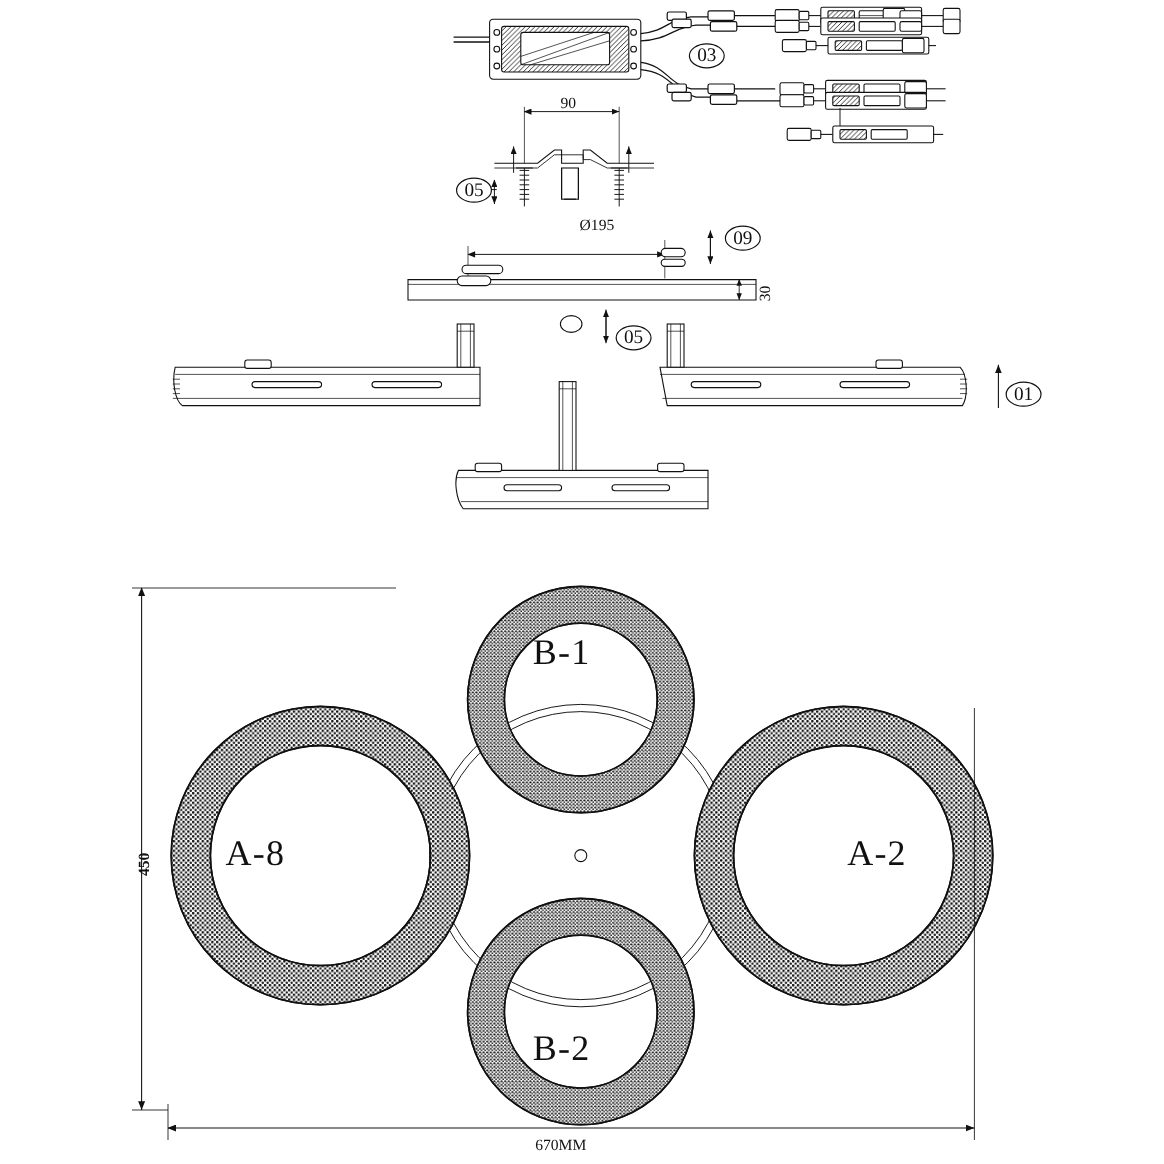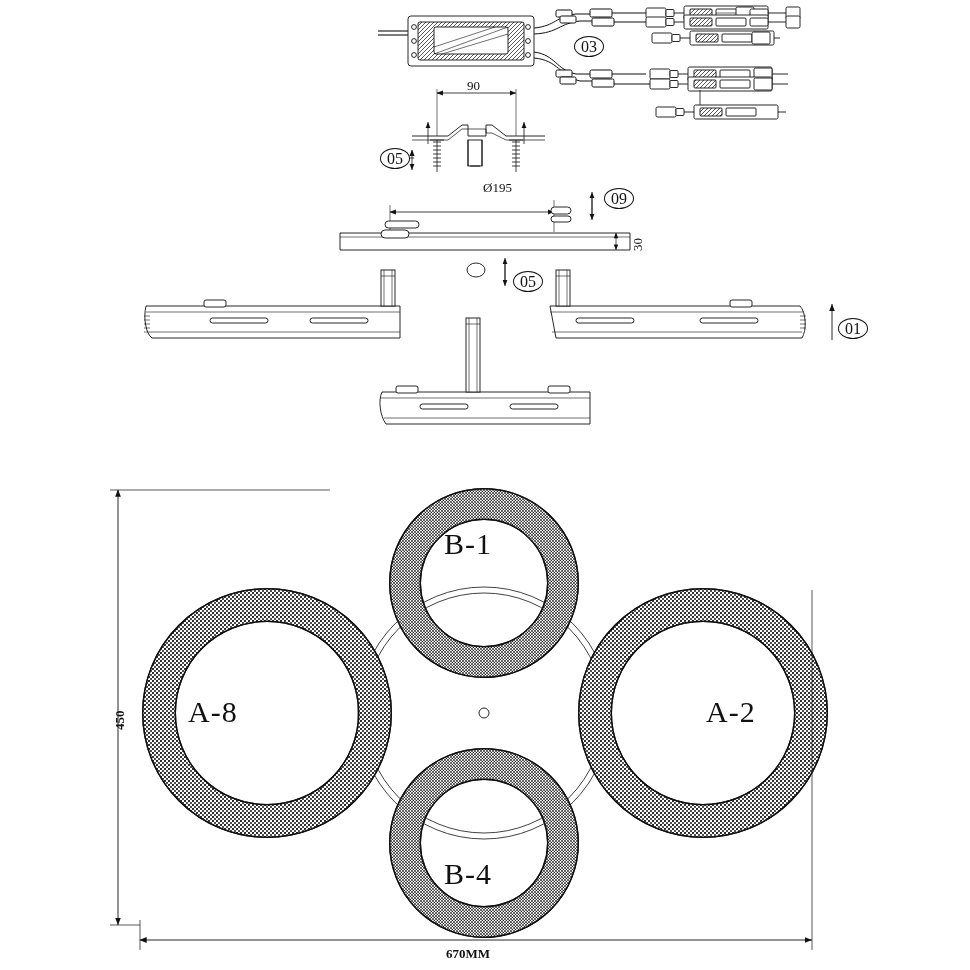--- a/index.html
+++ b/index.html
@@ -298,18 +298,18 @@
   <div class="callout" style="left:380px;top:148px;">05</div>
   <div class="callout" style="left:513px;top:271px;">05</div>
 
   <div class="lbl dimlbl" style="left:467px;top:78px;">90</div>
   <div class="lbl dimlbl" style="left:451px;top:180px;margin-left:32px;">Ø195</div>
   <div class="lbl dimlbl vert" style="left:630px;top:251px;">30</div>
 
   <div class="lbl ringlbl" style="left:188px;top:695px;">A-8</div>
   <div class="lbl ringlbl" style="left:444px;top:527px;">B-1</div>
   <div class="lbl ringlbl" style="left:706px;top:695px;">A-2</div>
-  <div class="lbl ringlbl" style="left:444px;top:857px;">B-4</div>
+  <div class="lbl ringlbl" style="left:444px;top:857px;">B-2</div>
 
   <div class="lbl dimlbl vert" style="left:112px;top:730px;font-weight:bold;">450</div>
-  <div class="lbl dimlbl" style="left:446px;top:946px;font-weight:bold;">670MM</div>
+  <div class="lbl dimlbl" style="left:446px;top:946px;font-weight:normal;">670MM</div>
 
 </div>
 
 </body></html>

